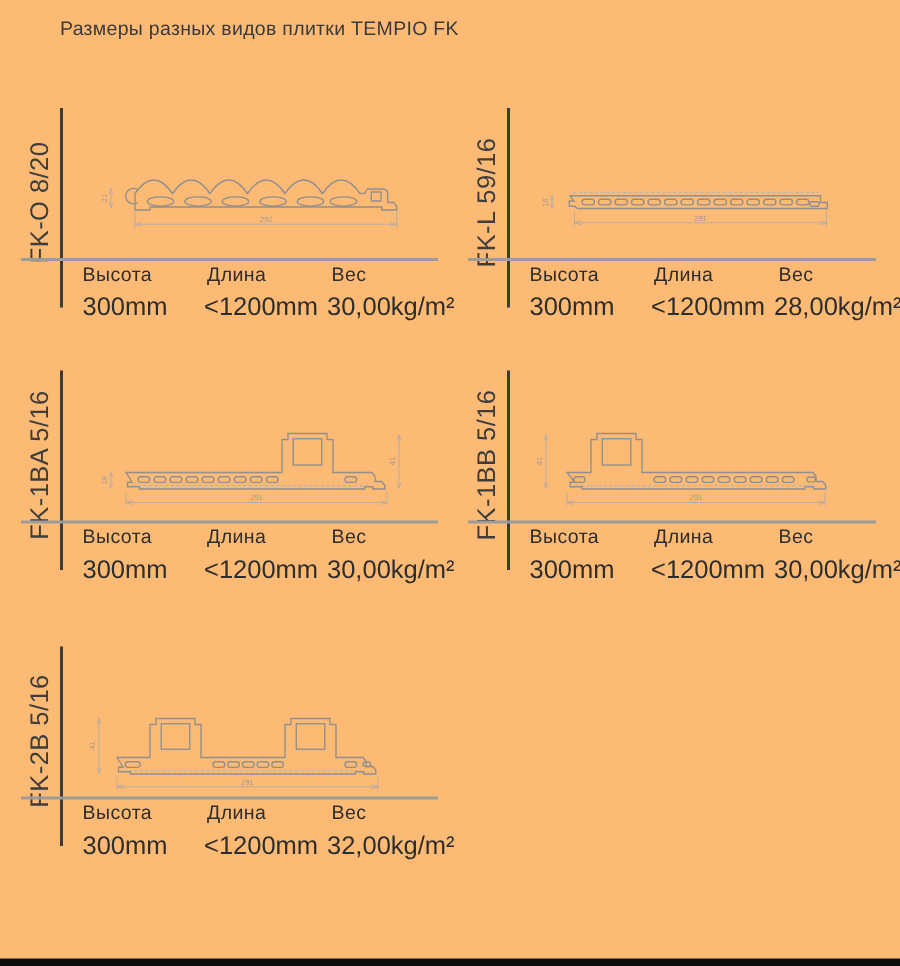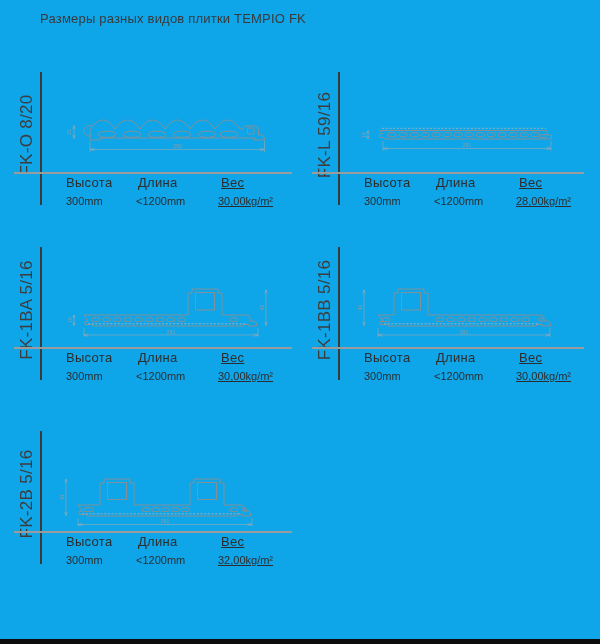--- a/index.html
+++ b/index.html
@@ -1,28 +1,28 @@
 <!DOCTYPE html>
 <html><head>
 <meta charset="utf-8">
 <style>
   html,body{margin:0;padding:0;background:#fff;}
-  .page{position:relative;width:600px;height:644px;background:#0ea5e9;
+  .page{position:relative;width:600px;height:644px;background:#fdba74;
         font-family:"Liberation Sans",sans-serif;overflow:hidden;}
   .title{position:absolute;left:40px;top:11px;font-size:13px;color:#3a3a3a;letter-spacing:.2px;}
   .panel{position:absolute;height:152px;}
   .vline{position:absolute;left:26px;top:10px;width:1.5px;height:133px;background:#3a3a3a;}
   .hrule{position:absolute;left:0;top:110px;height:2px;background:#9b9b9b;}
   .vlabel{position:absolute;left:-42px;top:63px;width:110px;height:20px;
           transform:rotate(-90deg);text-align:center;font-size:17px;color:#3d3d3d;
           letter-spacing:.3px;white-space:nowrap;}
   .th{position:absolute;top:113px;font-size:13px;color:#2d2d2d;letter-spacing:.3px;}
-  .td{position:absolute;top:133px;font-size:11px;color:#2d2d2d;}
-  .c1{left:52px;} .c2{left:124px;} .c3{left:207px;text-decoration:underline;}
-  .c2v{left:122px;} .c3v{left:204px;text-decoration:underline;}
+  .td{position:absolute;top:133px;font-size:17px;color:#2d2d2d;}
+  .c1{left:41px;} .c2{left:124px;} .c3{left:207px;}
+  .c2v{left:122px;} .c3v{left:204px;}
   .draw{position:absolute;}
   .draw path,.draw rect,.draw ellipse{fill:none;stroke:#8f8f8f;stroke-width:.9;}
   .draw .dim{stroke:#ababab;stroke-width:.55;}
   .draw .dash{stroke:#b5b5b5;stroke-width:.8;stroke-dasharray:2.1,1.6;}
   .draw text{fill:#9a9a9a;font-size:5px;font-family:"Liberation Sans",sans-serif;stroke:none;}
   .footer-bar{position:absolute;left:0;right:0;bottom:0;height:5px;background:#0d0d0d;}
 </style>
 </head>
 <body>
 

